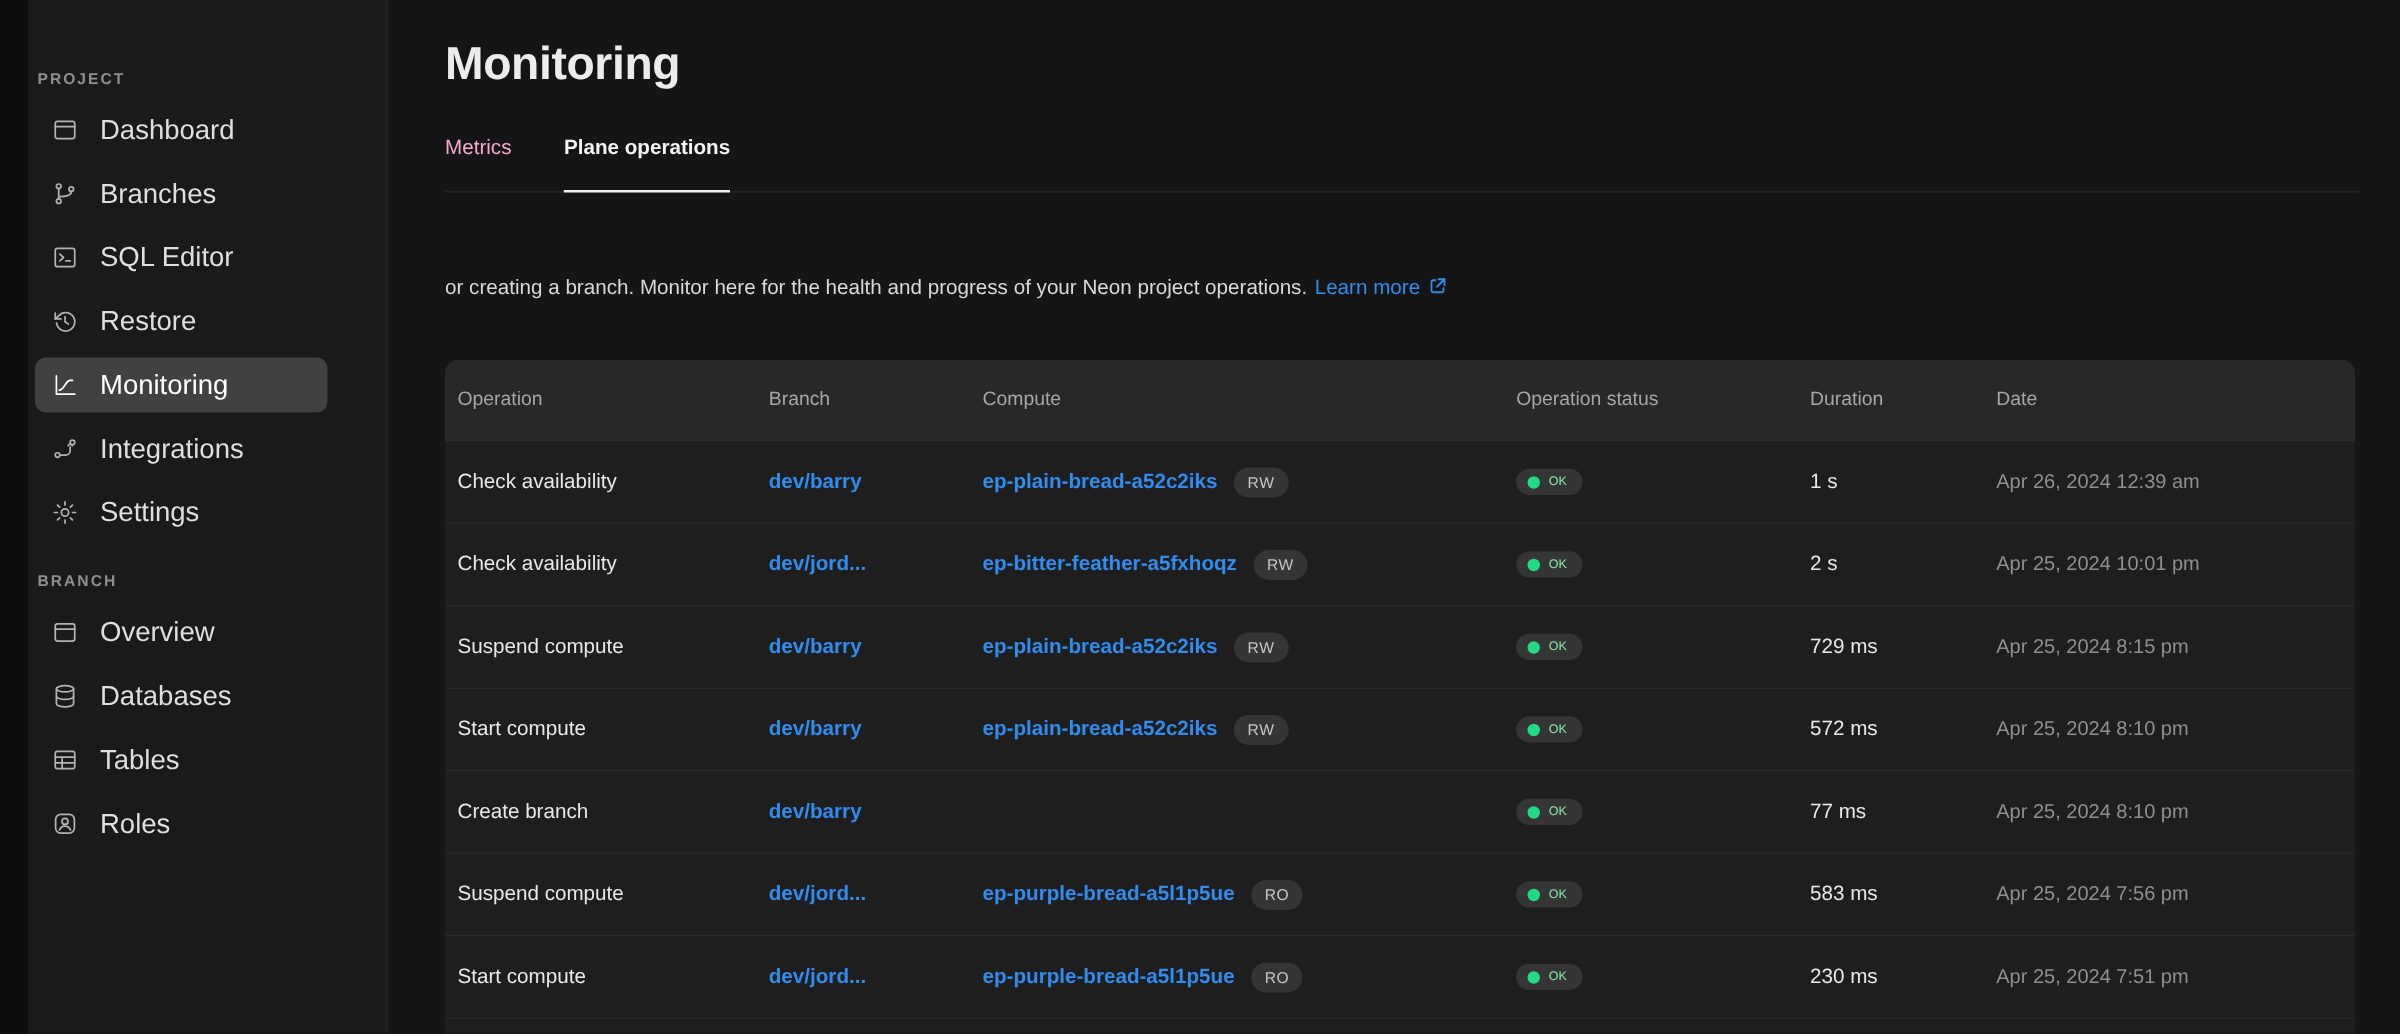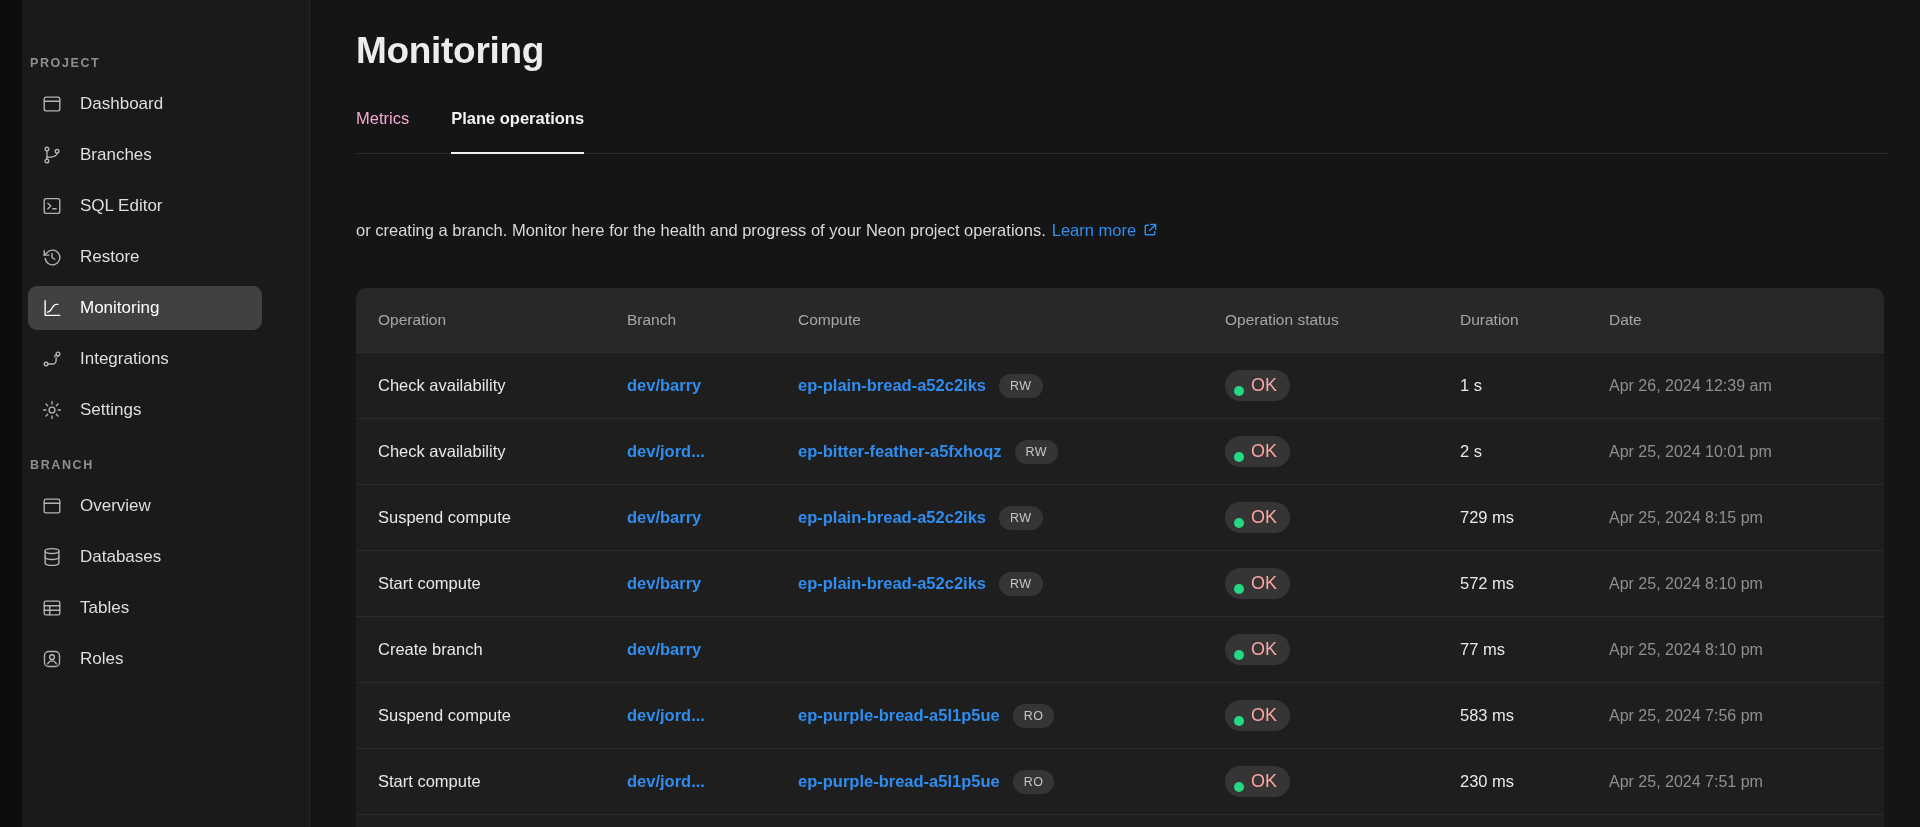--- a/index.html
+++ b/index.html
@@ -29,21 +29,21 @@
   .side-section{margin-bottom:26px}
   .side-label{
     font-size:12.5px;font-weight:700;letter-spacing:1.6px;color:var(--text-dim);
     padding:0 0 12px 2px;
     margin-top:11px;
   }
   .side-item{
     display:flex;align-items:center;gap:16px;
     height:44px;width:234px;margin-bottom:7px;
     padding:0 0 0 12px;border-radius:9px;cursor:pointer;
-    font-size:17px;color:var(--text);
+    font-size:22px;color:var(--text);
   }
   .side-item .icon{width:24px;height:24px;display:flex;align-items:center;justify-content:center;color:#b3b3b3;flex:none}
   .side-item.active{background:var(--active-item-bg);color:#ffffff;font-weight:500}
   .side-item.active .icon{color:#ffffff}
   .icon svg{display:block}
   
   .main{position:absolute;left:311px;top:0;right:0;bottom:0;background:var(--main-bg);padding:30px 0 0 45px}
   .page-title{font-size:37px;font-weight:700;color:var(--text-bright);letter-spacing:-.3px}
   .tabs{display:flex;gap:42px;margin-top:37px;width:1531px;border-bottom:1px solid var(--border)}
   .tab{
@@ -52,40 +52,40 @@
   }
   .tab.active{color:#f2f2f2;font-weight:600;border-bottom-color:var(--tab-underline)}
   .desc{margin-top:31px;font-size:16.5px;line-height:30px;color:#d9d9d9}
   .learn-more{color:var(--link-blue);font-weight:400;text-decoration:none;cursor:pointer;margin-left:6px;white-space:nowrap}
   .learn-more svg{margin-left:6px;vertical-align:-2px}
   
   .ops-table{margin-top:43px;width:1528px}
   .t-head,.t-row{
     display:grid;
     grid-template-columns:249px 171px 427px 235px 149px 1fr;
-    padding-left:22px;align-items:center;
+    padding-left:10px;align-items:center;
   }
   .t-head{
     height:64px;background:var(--header-bg);border-radius:10px 10px 0 0;
     font-size:15.5px;font-weight:500;color:var(--text-mid);
   }
   .t-row{height:66px;background:var(--row-bg);border-top:1px solid var(--border)}
   .t-row.stub{height:66px}
   .cell{display:flex;align-items:center;min-width:0}
   .op-text{font-size:16.5px;color:#e8e8e8}
   .tbl-link{font-size:16.5px;font-weight:600;color:var(--link-blue);text-decoration:none;cursor:pointer;white-space:nowrap}
   .type-badge{
     margin-left:13px;background:var(--badge-bg);color:#c6c6c6;
     font-size:12.5px;font-weight:400;letter-spacing:.5px;
     padding:5px 11px;border-radius:999px;flex:none;
   }
   .pill{
     display:inline-flex;align-items:flex-end;gap:7px;
     background:var(--badge-bg);border-radius:999px;padding:5px 13px 5px 9px;
-    font-size:18px;color:#fca5a5;
+    font-size:10px;color:#86efac;
   }
   .dot{width:10px;height:10px;border-radius:50%;background:var(--ok-green);flex:none}
   .duration{font-size:16.5px;color:#e8e8e8}
   .date{font-size:16px;color:var(--text-dim);white-space:nowrap}
 </style>
 </head>
 <body>
 
 <div class="rail"></div>
 

